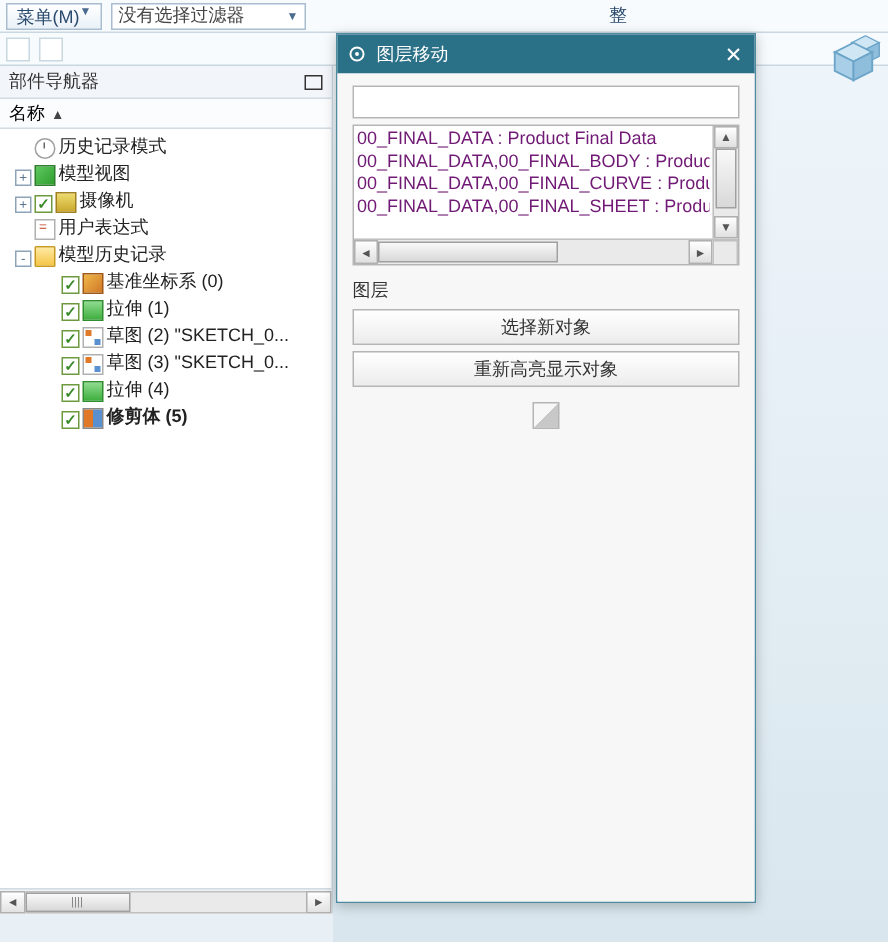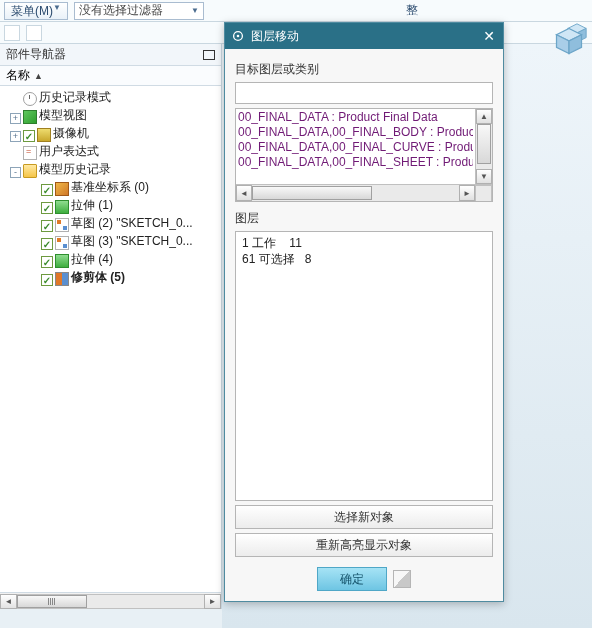--- a/index.html
+++ b/index.html
@@ -219,21 +219,20 @@
 <div class="dialog">
   <div class="dlg-title">
     <svg class="gear" viewBox="0 0 16 16">
         <circle cx="8" cy="8" r="5" fill="none" stroke="#fff" stroke-width="1.5"></circle>
         <circle cx="8" cy="8" r="1.5" fill="#fff"></circle>
       </svg>
     <span>图层移动</span>
     <span class="close">✕</span>
   </div>
   <div class="dlg-body">
-    <div class="sect-lbl">目标图层或类别</div>
     <input class="txt-input" value="" style="">
 
 
     <div class="listbox">
       <div class="items" id="catlist">
           <div class="row">00_FINAL_DATA : Product Final Data</div>
           <div class="row">00_FINAL_DATA,00_FINAL_BODY : Product Final Sol</div>
           <div class="row">00_FINAL_DATA,00_FINAL_CURVE : Product Final C</div>
           <div class="row">00_FINAL_DATA,00_FINAL_SHEET : Product Final Sh</div>
         </div>
@@ -250,26 +249,21 @@
             <div class="hthumb">
               <span class="grip"></span>
             </div>
           </div>
         <div class="hbtn">►</div>
         <div class="corner"></div>
       </div>
     </div>
 
     <div class="sect-lbl">图层</div>
-    <div class="bigbox" id="layerbox">
-        <div class="line">1 工作    11</div>
-        <div class="line">61 可选择   8</div>
-      </div>
 
     <div class="wide-btn">选择新对象</div>
     <div class="wide-btn">重新高亮显示对象</div>
 
     <div class="ok-row">
-      <div class="ok-btn">确定</div>
       <div class="sizer"></div>
     </div>
   </div>
 </div>
 
 </body></html>

